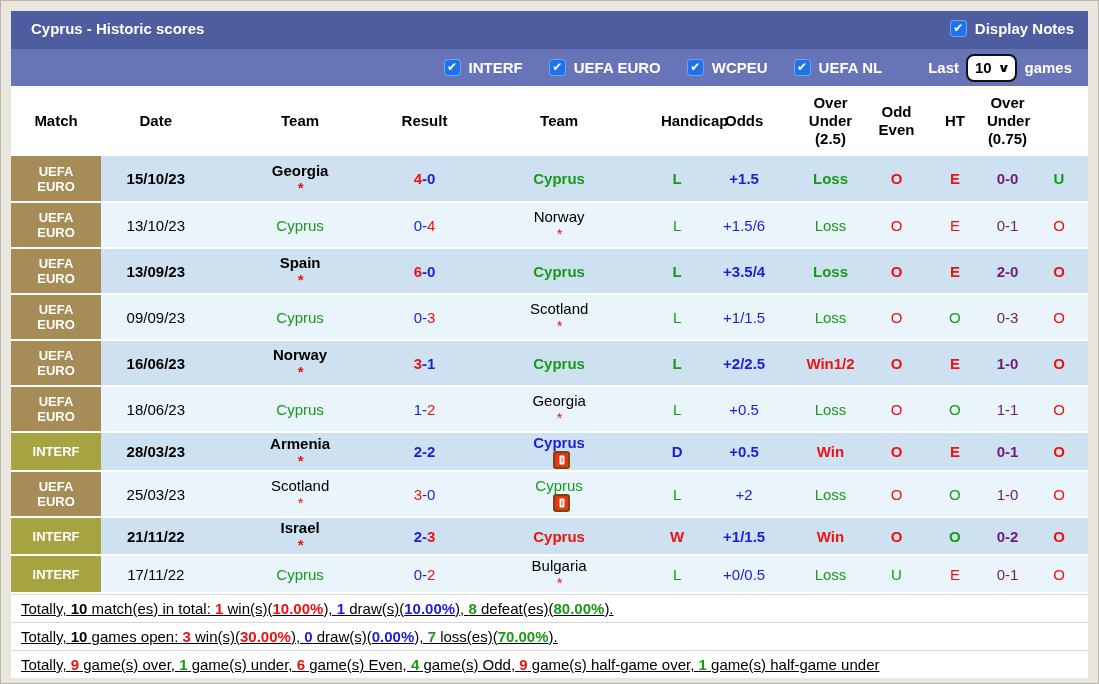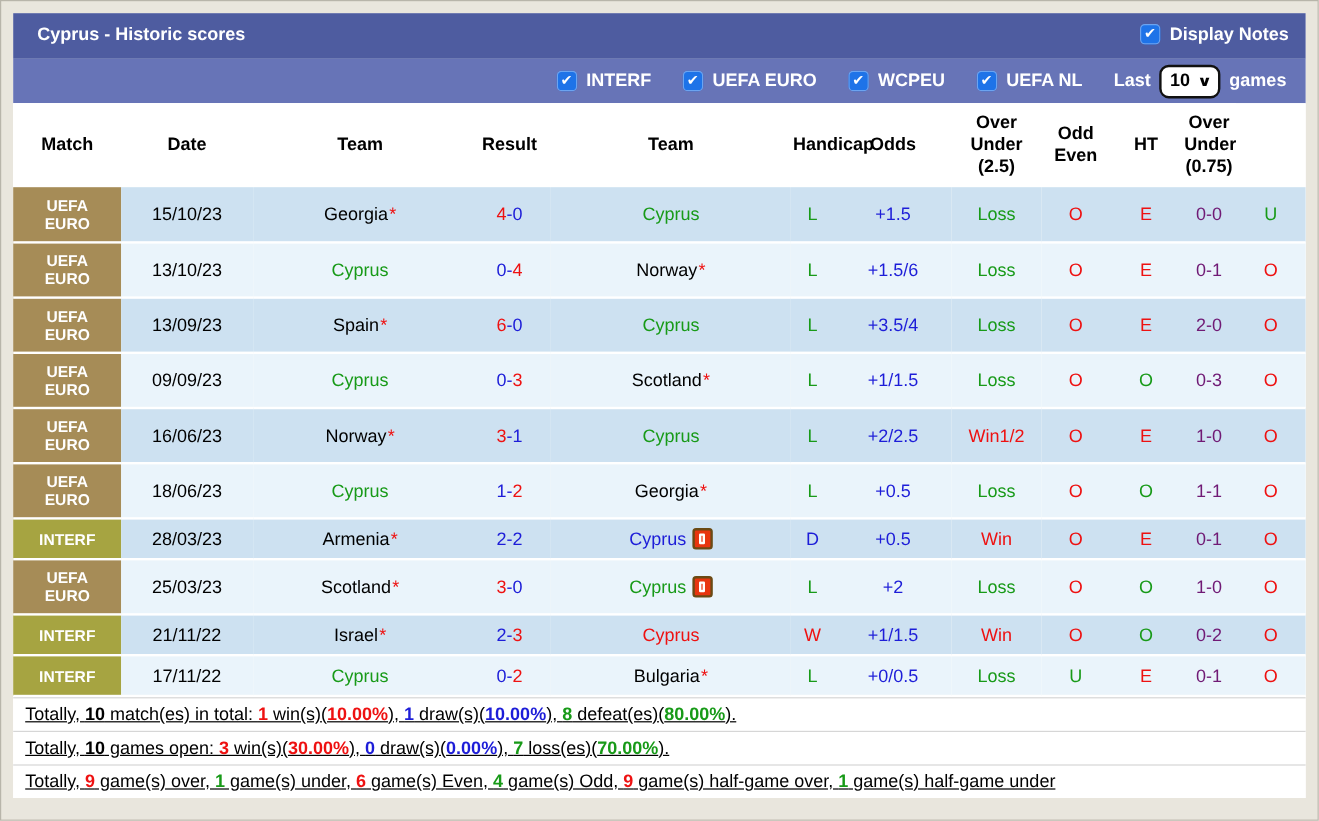--- a/index.html
+++ b/index.html
@@ -9,39 +9,39 @@
   .content{background:#ffffff;}
   
   .titlebar{background:#4e5ca0;color:#fff;height:34px;display:flex;align-items:center;
             justify-content:space-between;padding:0 14px 4px 20px;font-size:15px;font-weight:bold;gap:32px;}
   .filterbar{background:#6774b7;color:#fff;height:37px;display:flex;align-items:center;
              justify-content:flex-end;gap:26px;font-size:15px;font-weight:bold;padding-right:16px;}
   .chk-group{display:inline-flex;align-items:center;gap:8px;cursor:pointer;}
   .checkbox{width:17px;height:17px;background:#1e73e8;border-radius:4px;color:#fff;font-size:12px;
             line-height:17px;display:inline-flex;align-items:center;justify-content:center;
             box-shadow:0 0 0 1px rgba(255,255,255,.35) inset;}
-  .last-group{display:inline-flex;align-items:center;gap:7px;}
+  .last-group{display:inline-flex;align-items:center;gap:7px;margin-left:20px;}
   .select-box{background:#fff;color:#000;border:2px solid #111;border-radius:8px;height:24px;
               display:inline-flex;align-items:center;gap:7px;padding:0 7px;font-size:15px;
               font-weight:bold;cursor:pointer;}
   .select-box .chev{font-size:12px;font-weight:bold;transform:scaleX(1.3);}
   
   table{width:100%;border-collapse:collapse;table-layout:fixed;font-size:15px;text-align:center;background:#fff;}
   thead tr{height:70px;}
   thead th{font-weight:bold;color:#000;font-size:15px;line-height:18px;padding:2px;background:#fff;}
   tbody td{border-bottom:2px solid #fff;vertical-align:middle;padding:1px 2px;}
   tr.euro{height:46px;} tr.interf{height:34px;}
-  tr.dark td.data{background:#cde1f1;} tr.light td.data{background:#eaf4fb;}
+  tr.dark td.data{background:#cde1f1;font-weight:bold;} tr.light td.data{background:#eaf4fb;}
   td.label{color:#fff;font-weight:bold;font-size:13px;line-height:15px;}
   tr.euro td.label{background:#a68c57;} tr.interf td.label{background:#a6a441;}
   .label-text{display:inline-block;max-width:60px;}
   td.ht{color:#701a75;}
   .c-red{color:#ee1111;} .c-green{color:#189a18;} .c-blue{color:#1d1dd8;} .c-black{color:#000;}
   .star{margin-left:1px;}
-  .team-wrap{display:inline-flex;align-items:center;}
+  .team-wrap{display:inline-flex;align-items:center;flex-direction:column;}
   .redcard{display:inline-block;width:13px;height:14px;background:#e8350f;border:2px solid #6b4a14;
            border-radius:3px;margin-left:5px;position:relative;}
   .redcard::before{content:'';position:absolute;left:50%;top:50%;transform:translate(-50%,-50%);
            width:5px;height:9px;background:#fff;border-radius:1px;}
   .redcard::after{content:'';position:absolute;left:50%;top:50%;transform:translate(-50%,-50%);
            width:1px;height:5px;background:#e8350f;}
   
   .summary-line{border-top:1px solid #d6d6d6;padding:5px 10px;font-size:15px;color:#000;background:#fff;text-decoration:underline;}
   .s-plain{} .s-bold{font-weight:bold;}
   .s-red{color:#ee1111;font-weight:bold;}

